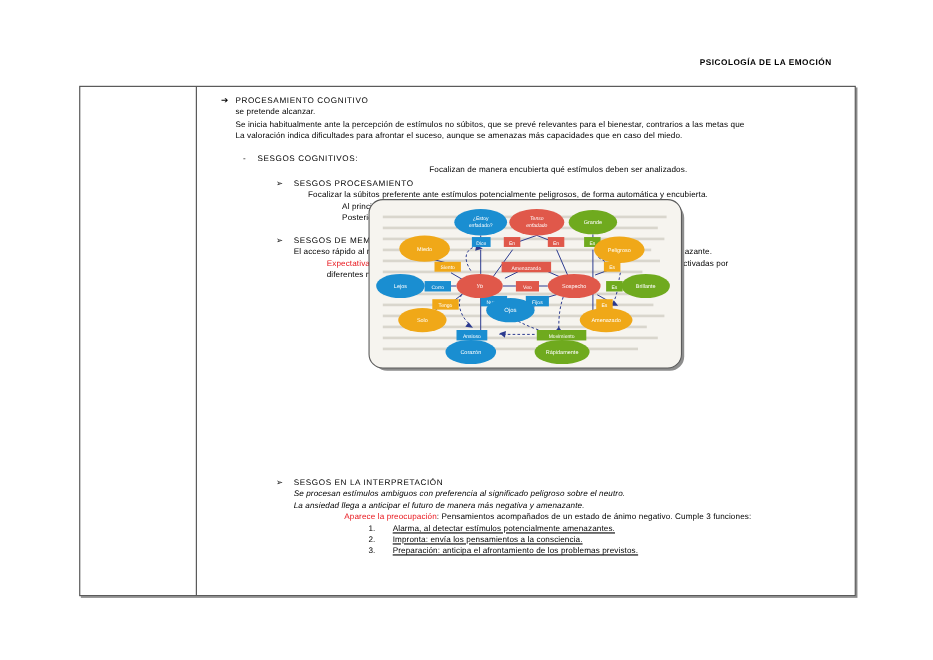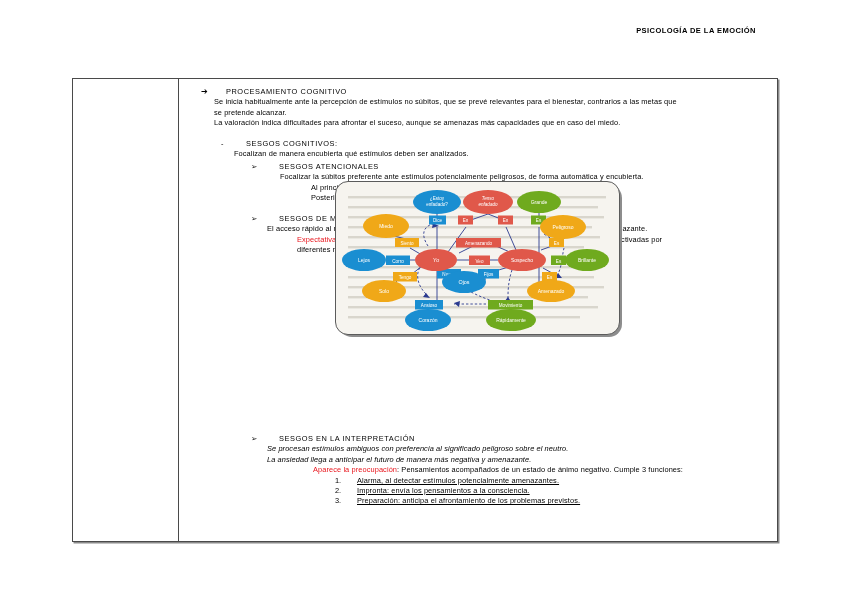--- a/index.html
+++ b/index.html
@@ -5,21 +5,21 @@
   html,body{margin:0;padding:0;}
   body{
     width:848px;height:600px;background:#ffffff;
     font-family:"Liberation Sans", sans-serif;
     color:#000;overflow:hidden;position:relative;
   }
   .page{position:relative;width:848px;height:600px;}
 
   
   .hdr{
-    position:absolute;top:26px;right:92px;
+    position:absolute;top:52px;right:92px;
     font-size:7.5px;font-weight:bold;letter-spacing:.45px;
     color:#000;white-space:nowrap;
   }
 
   
   .tbl{
     position:absolute;left:72px;top:78px;
     width:706px;height:464px;
     border:1.6px solid #4a4a4a;
     box-sizing:border-box;
@@ -38,21 +38,21 @@
     padding:6px 8px 0 0;
   }
 
   
   .blk{position:absolute;}
   .ln{
     font-size:7.4px;line-height:10.4px;
     color:#000;white-space:nowrap;
     letter-spacing:.1px;
   }
-  .caps{letter-spacing:.55px;margin-left:12px;}
+  .caps{letter-spacing:.55px;}
   .red{color:#e8131a;}
   .bulletrow{display:flex;align-items:flex-start;}
   .arrowglyph{
     font-size:8px;line-height:10.4px;width:13px;flex:0 0 13px;
     color:#000;
   }
   .dashglyph{
     font-size:7.4px;line-height:10.4px;width:13px;flex:0 0 13px;color:#000;
   }
   .arrowglyph2{
@@ -90,40 +90,40 @@
   <div class="tbl">
     <div class="col-left"></div>
     <div class="col-right">
 
       <div class="blk" style="left:22px;top:8px;width:585px;">
         <div class="bulletrow">
           <span class="arrowglyph">➔</span>
           <span class="ln caps">PROCESAMIENTO COGNITIVO</span>
         </div>
         <div style="padding-left:13px;">
+          <div class="ln">se pretende alcanzar.</div>
           <div class="ln">Se inicia habitualmente ante la percepción de estímulos no súbitos, que se prevé relevantes para el bienestar, contrarios a las metas que</div>
-          <div class="ln">se pretende alcanzar.</div>
           <div class="ln">La valoración indica dificultades para afrontar el suceso, aunque se amenazas más capacidades que en caso del miedo.</div>
         </div>
       </div>
 
       <div class="blk" style="left:42px;top:60px;width:560px;">
         <div class="bulletrow">
           <span class="dashglyph">-</span>
           <span class="ln caps">SESGOS COGNITIVOS:</span>
         </div>
-        <div style="padding-left:13px;">
+        <div style="padding-left:13px;text-align:center;">
           <div class="ln">Focalizan de manera encubierta qué estímulos deben ser analizados.</div>
         </div>
       </div>
 
       <div class="blk" style="left:72px;top:83px;width:540px;">
         <div class="bulletrow">
           <span class="arrowglyph2">➢</span>
-          <span class="ln caps">SESGOS ATENCIONALES</span>
+          <span class="ln caps">SESGOS PROCESAMIENTO</span>
         </div>
         <div style="padding-left:29px;">
           <div class="ln">Focalizar la súbitos preferente ante estímulos potencialmente peligrosos, de forma automática y encubierta.</div>
         </div>
         <div style="padding-left:60px;">
           <div class="ln">Al principio estímulos neutros se perciben como amenazantes.</div>
           <div class="ln">Posteriormente la atención se focaliza en las posibles amenazas.</div>
         </div>
       </div>
 

